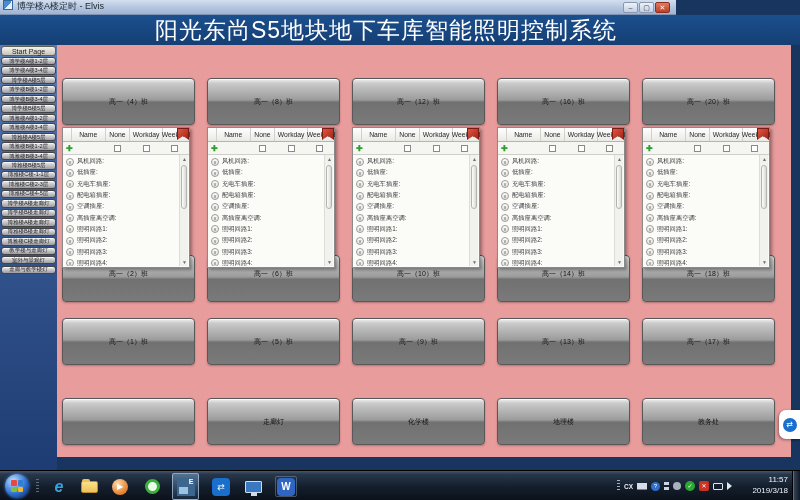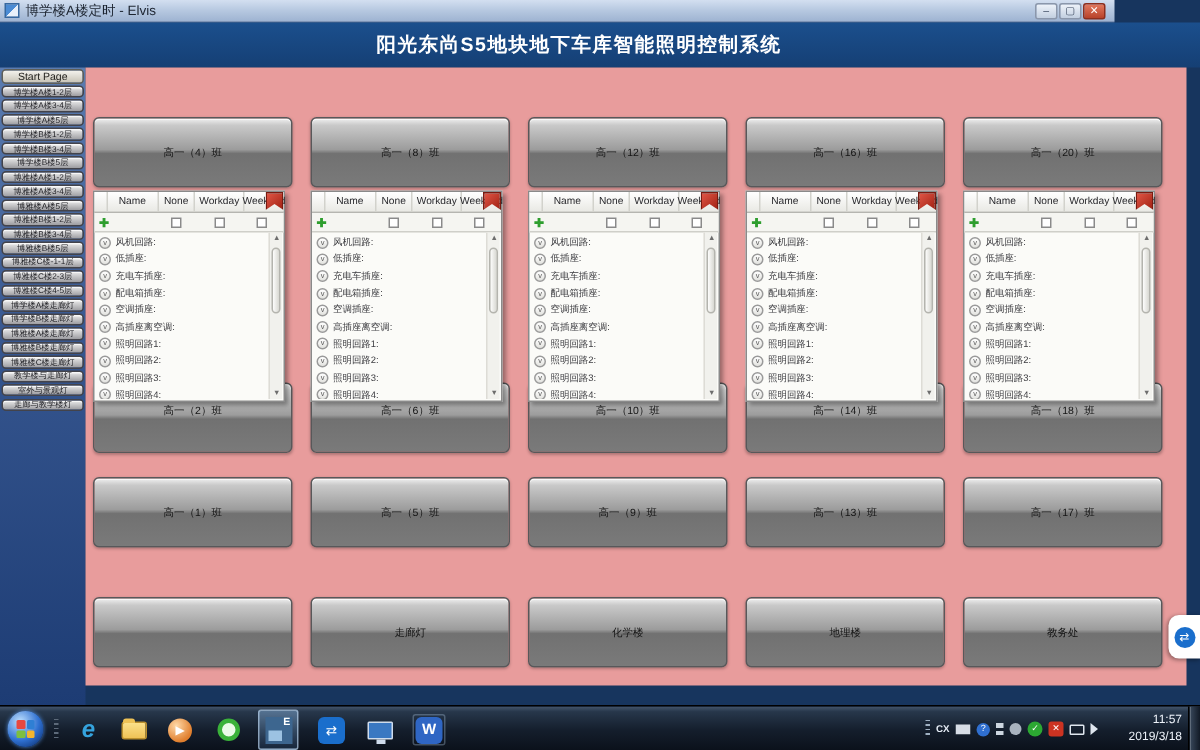--- a/index.html
+++ b/index.html
@@ -1,34 +1,34 @@
 <!DOCTYPE html>
 <html><head>
 <meta charset="utf-8">
 <style>
   * { margin:0; padding:0; box-sizing:border-box; }
   html,body { width:800px; height:500px; overflow:hidden; font-family:"Liberation Sans", sans-serif; }
   body { position:relative; background:#17355e; }
 
   
-  .titlebar { position:absolute; left:0; top:0; width:743px; height:15px;
+  .titlebar { position:absolute; left:0; top:0; width:676px; height:15px;
     background:linear-gradient(180deg,#d3dff0 0%,#b6c8e0 50%,#9fb4d2 100%);
-    border-bottom:1px solid #7e93b5; display:flex; align-items:center; }
+    border-bottom:1px solid #7e93b5; display:flex; align-items:flex-start; }
   .app-ico { width:10px; height:10px; margin:0 4px 0 3px;
     background:linear-gradient(135deg,#4a8bd4 0 50%,#e8f0fa 50% 100%); border:1px solid #3668a0; }
   .t-title { font-size:9px; color:#1c2430; }
   .t-ctrls { position:absolute; right:6px; top:2px; display:flex; gap:1px; }
   .t-btn { width:15px; height:11px; border:1px solid #8b97ab; border-radius:2px;
     background:linear-gradient(#eef3fa,#c2cfe0); font-size:7px; line-height:9px; text-align:center; color:#37455c; }
   .t-btn.close { background:linear-gradient(#e2795f,#b8422a); border-color:#8c2f1f; color:#fff; }
 
   
   .header { position:absolute; left:0; top:15px; width:800px; height:30px;
     background:linear-gradient(180deg,#1b4f8d,#153f74); display:flex; align-items:center; justify-content:center; }
-  .header .h-title { color:#fff; font-size:13px; font-weight:bold; letter-spacing:1px; padding-right:28px; }
+  .header .h-title { color:#fff; font-size:23px; font-weight:normal; letter-spacing:1px; padding-right:28px; }
 
   
   .sidebar { position:absolute; left:0; top:45px; width:57px; height:425px;
     background:linear-gradient(180deg,#5b7cb0 0%,#35558e 45%,#1d3c74 100%); padding:1px 1px 0 1px; }
   .start-btn { width:55px; height:10px; margin-bottom:1px; border:1px solid #5f5f58; border-radius:3px;
     background:linear-gradient(#f4f3ee,#c7c3b6); font-size:7px; color:#23221e;
     display:flex; align-items:center; justify-content:center; }
   .sb-btn { width:55px; height:8.3px; margin-bottom:1.2px; border:1px solid #43434a; border-radius:3px;
     background:linear-gradient(#ececec,#9d9da1); box-shadow:inset 0 1px 0 rgba(255,255,255,.7);
     font-size:5.5px; color:#1d1d22; display:flex; align-items:center; justify-content:center;

